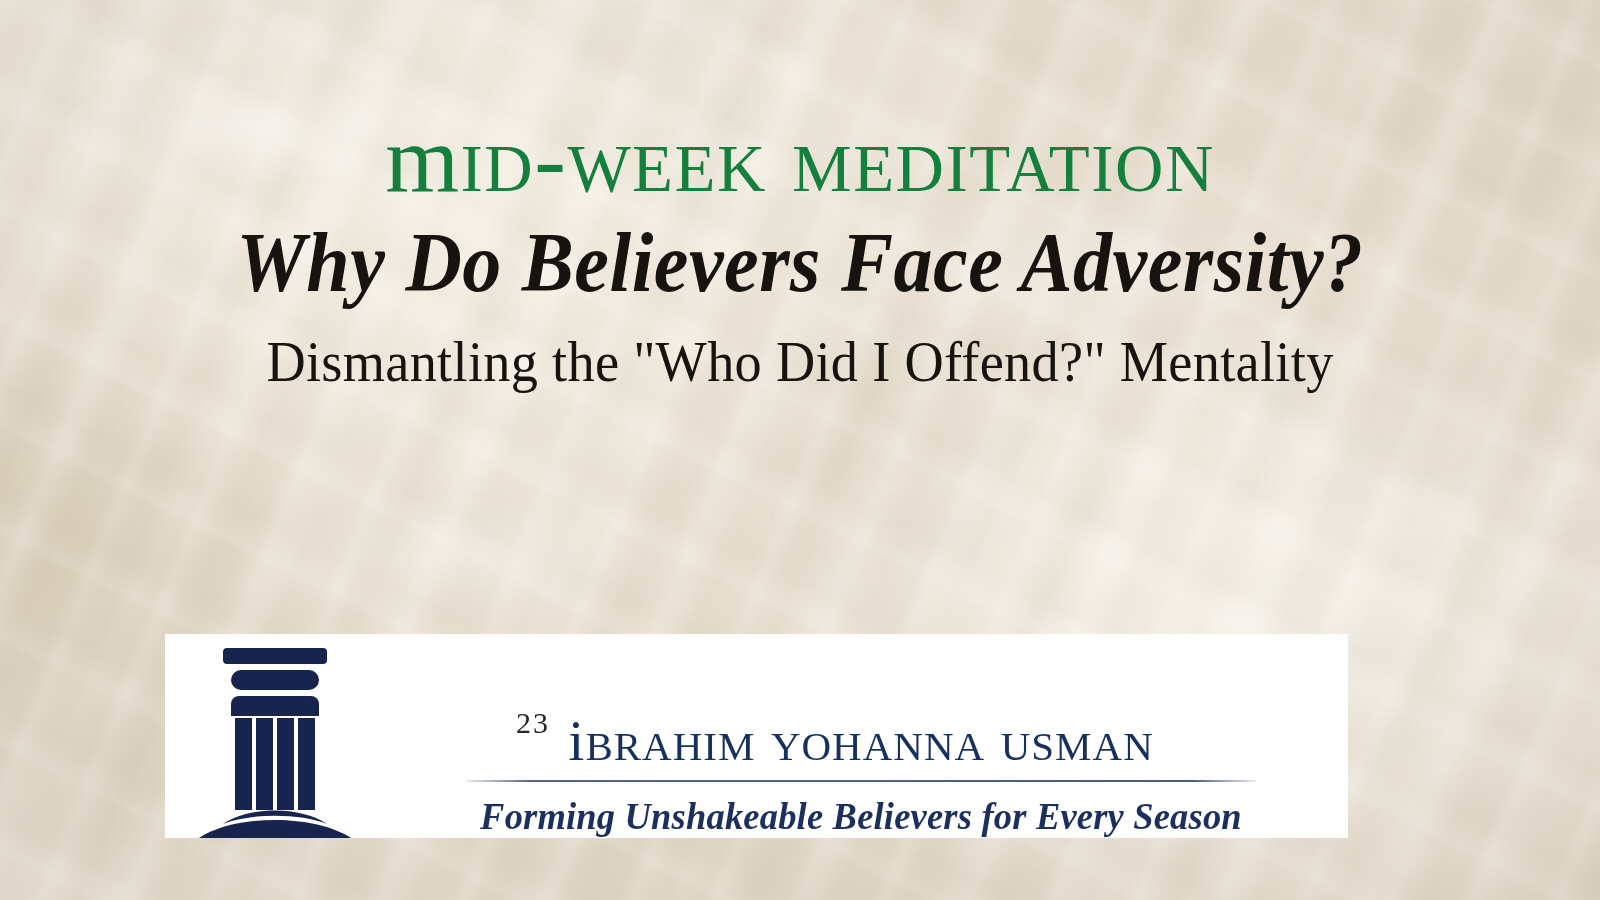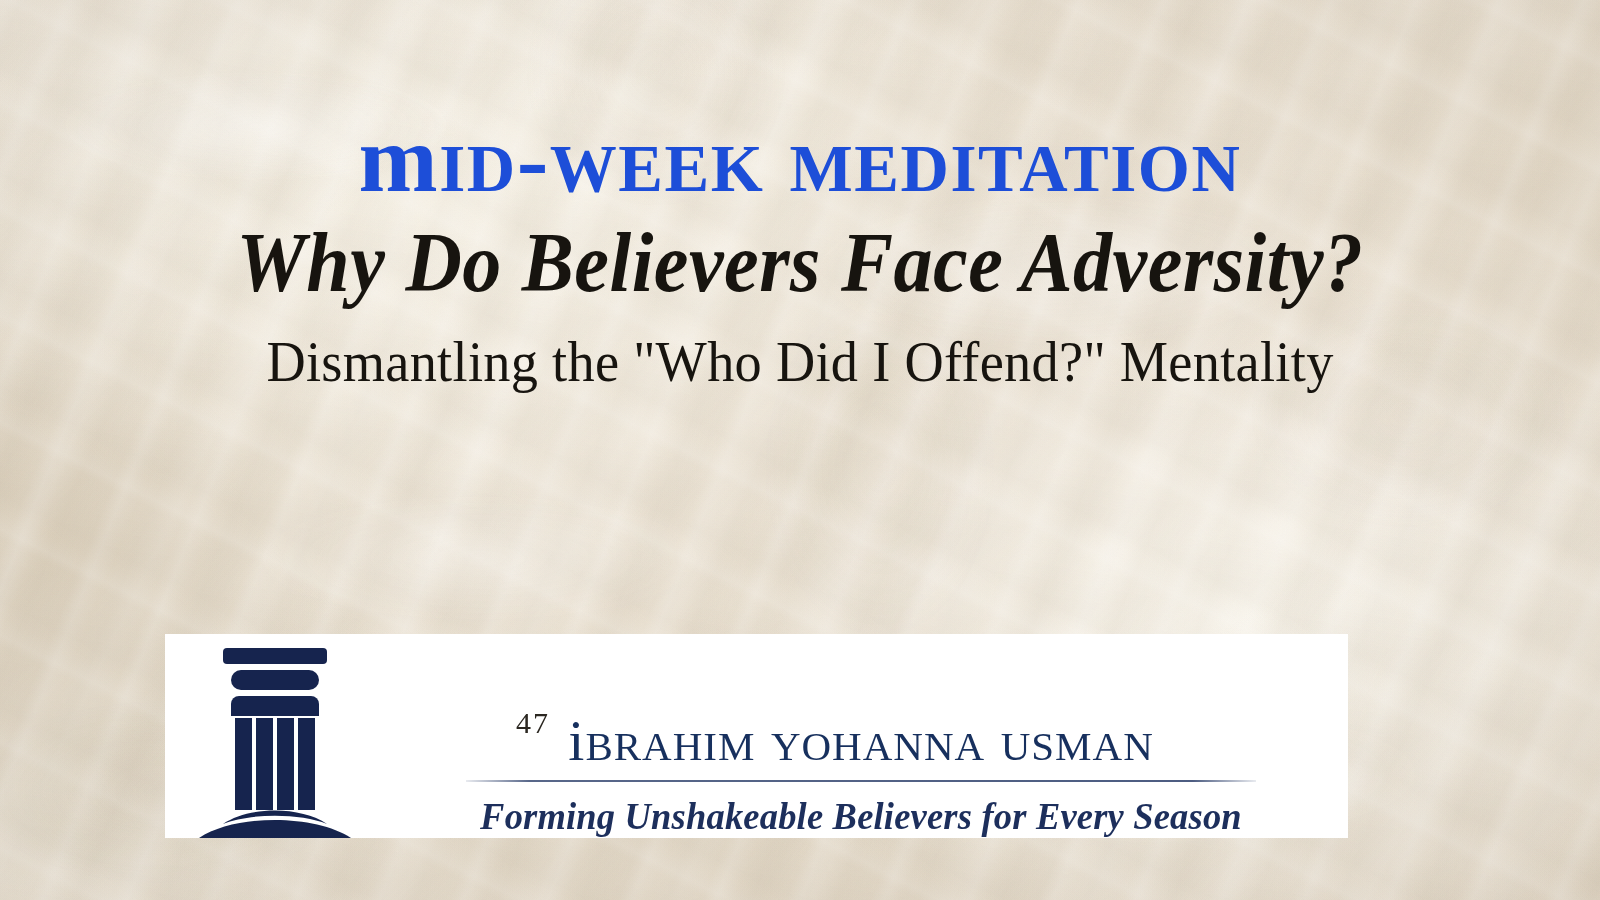--- a/index.html
+++ b/index.html
@@ -96,29 +96,29 @@
     position: absolute;
     left: 0;
     right: 0;
     top: 112px;
     text-align: center;
     color: #16130f;
   }
 
   .headline {
     font-family: "Liberation Serif", "DejaVu Serif", serif;
-    font-weight: 700;
+    font-weight: 400;
     font-size: 95px;
     line-height: 1.0;
     letter-spacing: 1.5px;
     font-variant: small-caps;
     text-transform: lowercase;
     margin: 0;
     padding: 0 40px;
-    color: #1d4ed8;
+    color: #15803d;
   }
   .headline::first-letter { font-variant: normal; }
 
   .subhead {
     font-family: "Liberation Serif", "DejaVu Serif", serif;
     font-weight: 700;
     font-style: italic;
     font-size: 84px;
     line-height: 1.14;
     margin: 8px 0 0 0;
@@ -263,15 +263,15 @@
 
     <div class="logo-text">
       <p class="wordmark">Ibrahim Yohanna Usman</p>
 
       <div class="rule"></div>
 
       <p class="tagline">Forming Unshakeable Believers for Every Season</p>
     </div>
   </div>
 
-  <div class="slide-number">47</div>
+  <div class="slide-number">23</div>
 
 </div>
 
 </body></html>

